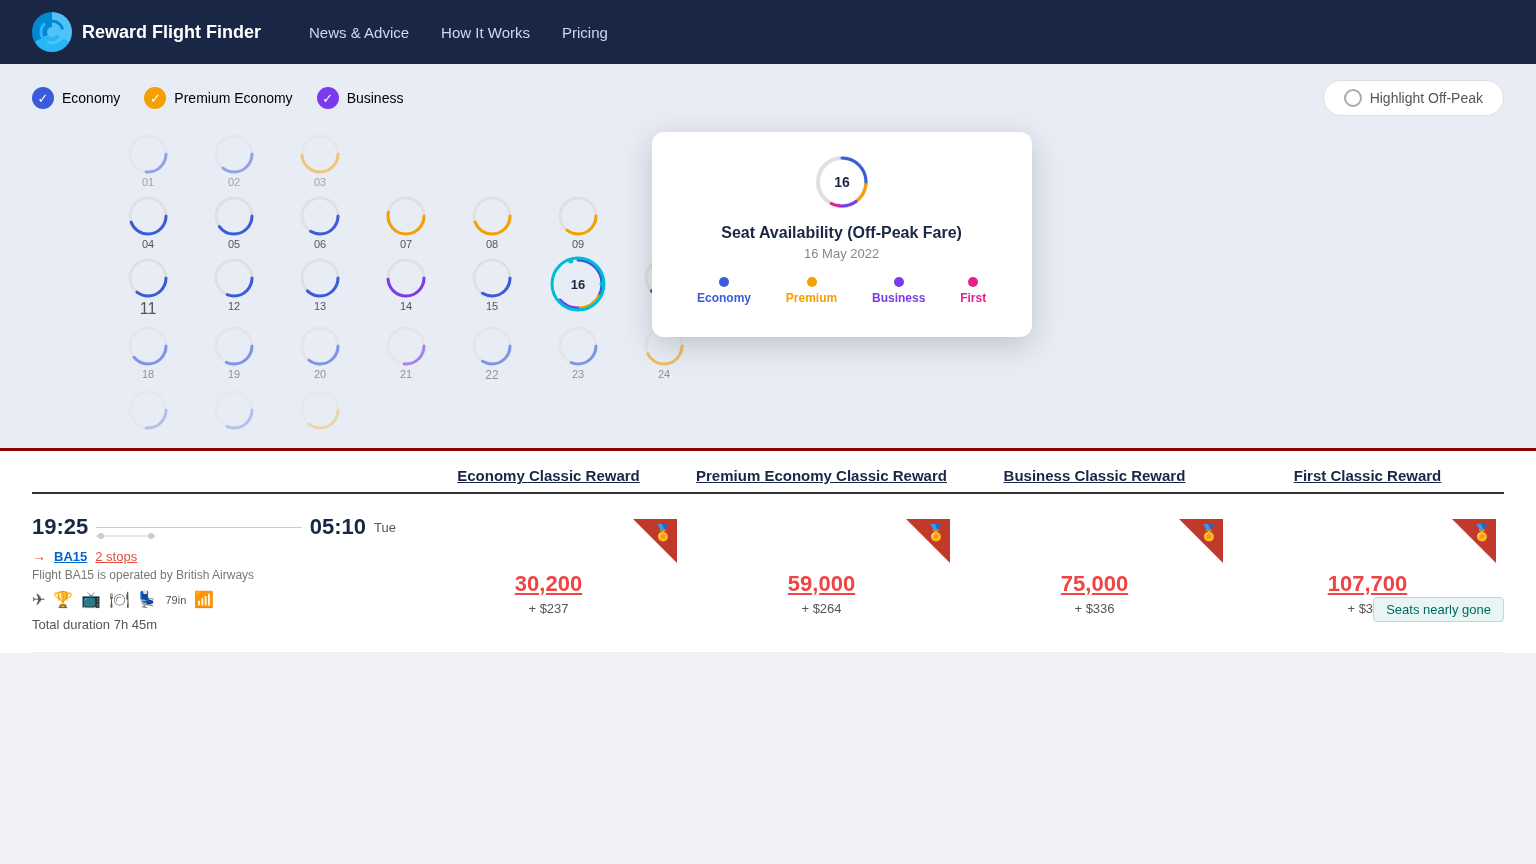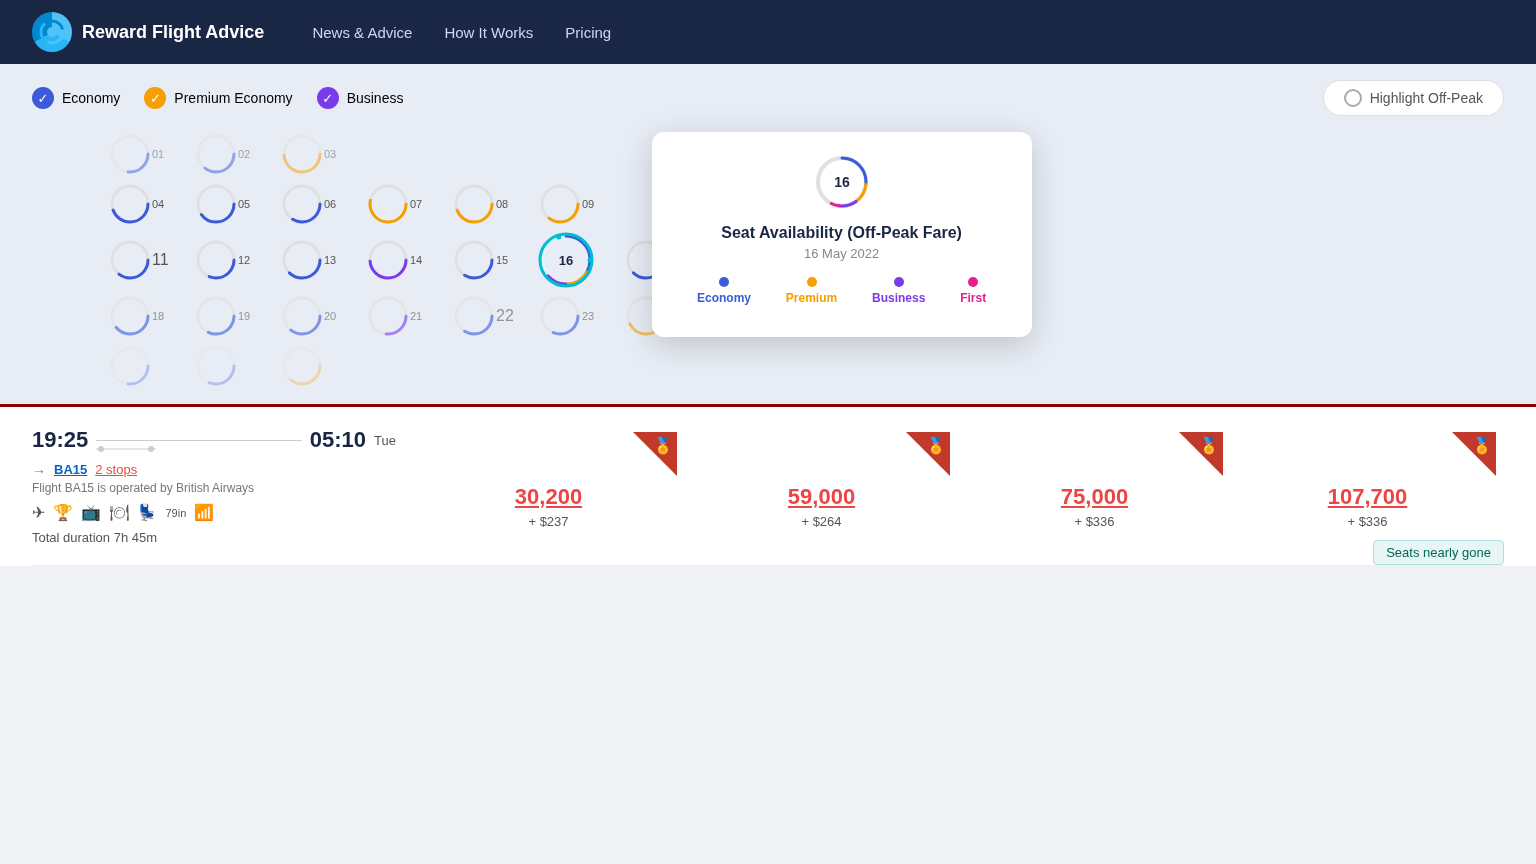--- a/index.html
+++ b/index.html
@@ -179,47 +179,47 @@
       position: absolute; top: 4px; right: 4px;
       color: white; font-size: 16px;
     }
     .points-amount {
       font-size: 22px; font-weight: 700; color: #ef4444;
       text-decoration: underline; cursor: pointer;
     }
     .points-tax { font-size: 13px; color: #555; margin-top: 4px; }
 
     .seats-gone-badge {
-      position: absolute; bottom: 0; right: 0;
+      position: absolute; bottom: 30px; right: 0;
       background: #e8f5f5;
       border: 1px solid #b2dfdb;
       border-radius: 4px;
       padding: 4px 12px;
       font-size: 13px; color: #00695c;
       font-weight: 500;
     }
     .cal-item {
-      display: flex; align-items: center;
+      display: flex; flex-direction: column; align-items: center;
       width: 80px;
     }
   </style>
 </head>
 <body>
 
 <nav class="navbar">
   <div class="logo-area">
     <div class="logo-icon">
       <svg width="28" height="28" viewBox="0 0 28 28">
         <circle cx="14" cy="14" r="11" fill="none" stroke="#4fc3f7" stroke-width="3" stroke-dasharray="22 44"></circle>
         <circle cx="14" cy="14" r="11" fill="none" stroke="#29b6f6" stroke-width="3" stroke-dasharray="22 44" stroke-dashoffset="-22"></circle>
         <circle cx="14" cy="14" r="11" fill="none" stroke="#0288d1" stroke-width="3" stroke-dasharray="22 44" stroke-dashoffset="-44"></circle>
         <circle cx="14" cy="14" r="5" fill="#4fc3f7"></circle>
       </svg>
     </div>
-    <span class="logo-text">Reward Flight Advice</span>
+    <span class="logo-text">Reward Flight Finder</span>
   </div>
   <div class="nav-links">
     <a class="nav-link">News &amp; Advice</a>
     <a class="nav-link">How It Works</a>
     <a class="nav-link">Pricing</a>
   </div>
 </nav>
 
 <div class="calendar-section">
 
@@ -409,21 +409,21 @@
             <circle cx="22" cy="22" r="18" fill="none" stroke="#e0e0e0" stroke-width="3"></circle>
             <circle cx="22" cy="22" r="18" fill="none" stroke="#7c3aed" stroke-width="3" stroke-dasharray="30 84" stroke-linecap="round"></circle>
           </svg>
         <span style="font-size:11px;color:#555;">21</span>
       </div>
       <div class="cal-item">
         <svg width="44" height="44">
             <circle cx="22" cy="22" r="18" fill="none" stroke="#e0e0e0" stroke-width="3"></circle>
             <circle cx="22" cy="22" r="18" fill="none" stroke="#3b5bdb" stroke-width="3" stroke-dasharray="38 84" stroke-linecap="round"></circle>
           </svg>
-        <span style="font-size:16px;color:#555;">22</span>
+        <span style="font-size:12px;color:#555;">22</span>
       </div>
       <div class="cal-item">
         <svg width="44" height="44">
             <circle cx="22" cy="22" r="18" fill="none" stroke="#e0e0e0" stroke-width="3"></circle>
             <circle cx="22" cy="22" r="18" fill="none" stroke="#3b5bdb" stroke-width="3" stroke-dasharray="35 84" stroke-linecap="round"></circle>
           </svg>
         <span style="font-size:11px;color:#555;">23</span>
       </div>
       <div class="cal-item">
         <svg width="44" height="44">
@@ -489,20 +489,27 @@
           <span class="legend-label" style="color:#e91e8c;">First</span>
         </div>
       </div>
 
     </div>
 
   </div>
 </div>
 
 <div class="results-panel">
+  <div class="results-header">
+    <div></div>
+    <div class="reward-header reward-economy-header">Economy Classic Reward</div>
+    <div class="reward-header reward-premium-header">Premium Economy Classic Reward</div>
+    <div class="reward-header reward-business-header">Business Classic Reward</div>
+    <div class="reward-header reward-first-header">First Classic Reward</div>
+  </div>
 
   <div class="flight-row">
 
     <div class="flight-info">
       <div class="flight-times">
         <span class="time">19:25</span>
         <div class="time-line">
           <svg width="60" height="10">
               <line x1="0" y1="5" x2="60" y2="5" stroke="#ccc" stroke-width="1"></line>
               <circle cx="5" cy="5" r="3" fill="#ccc"></circle>

